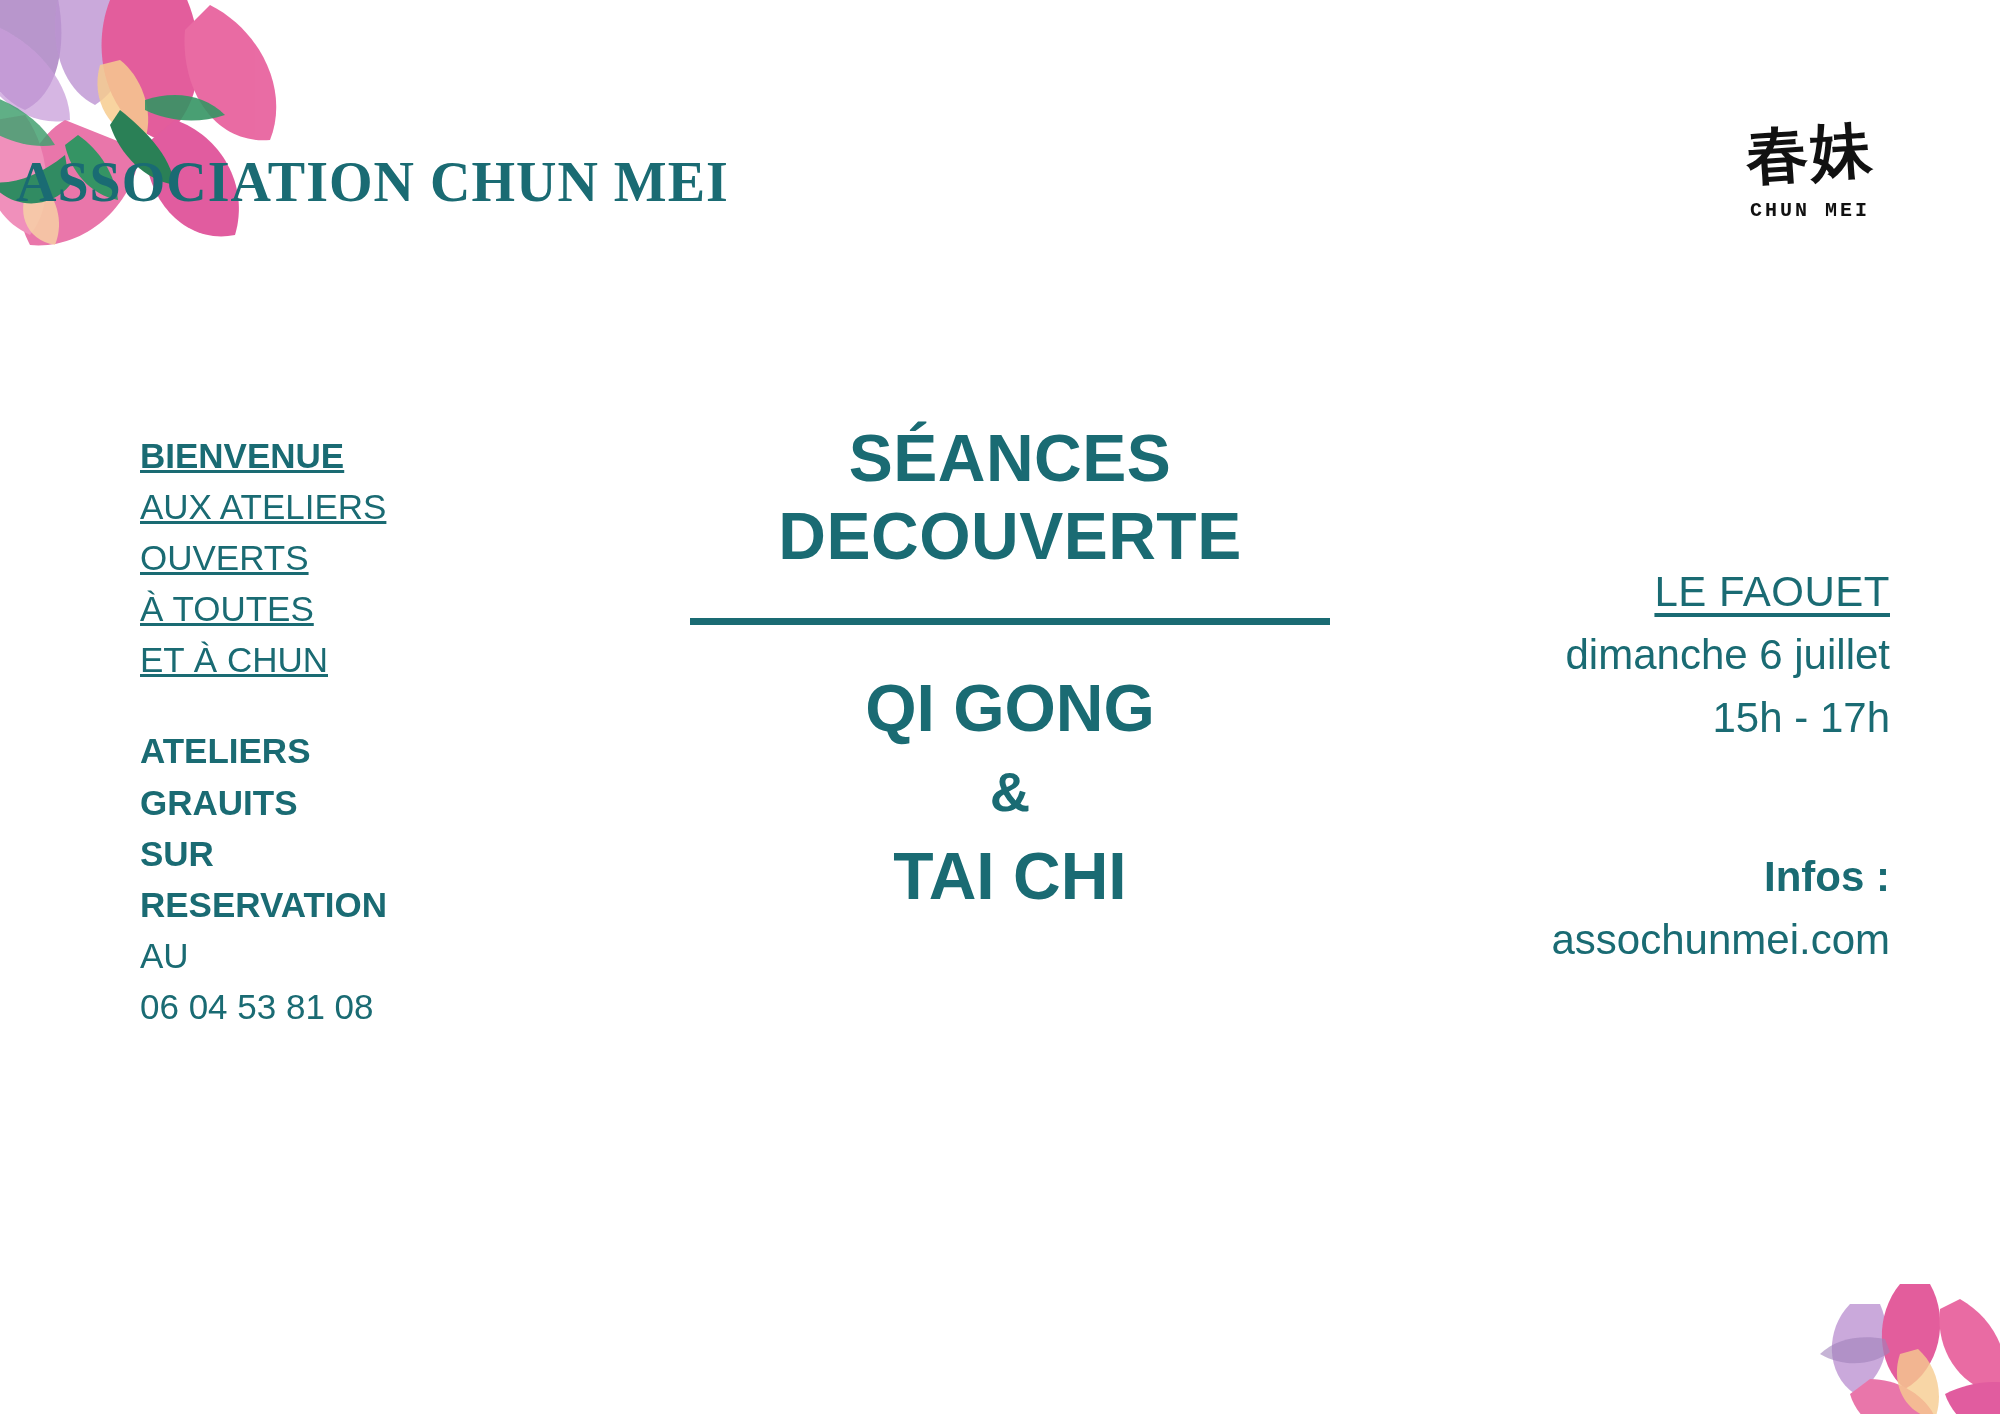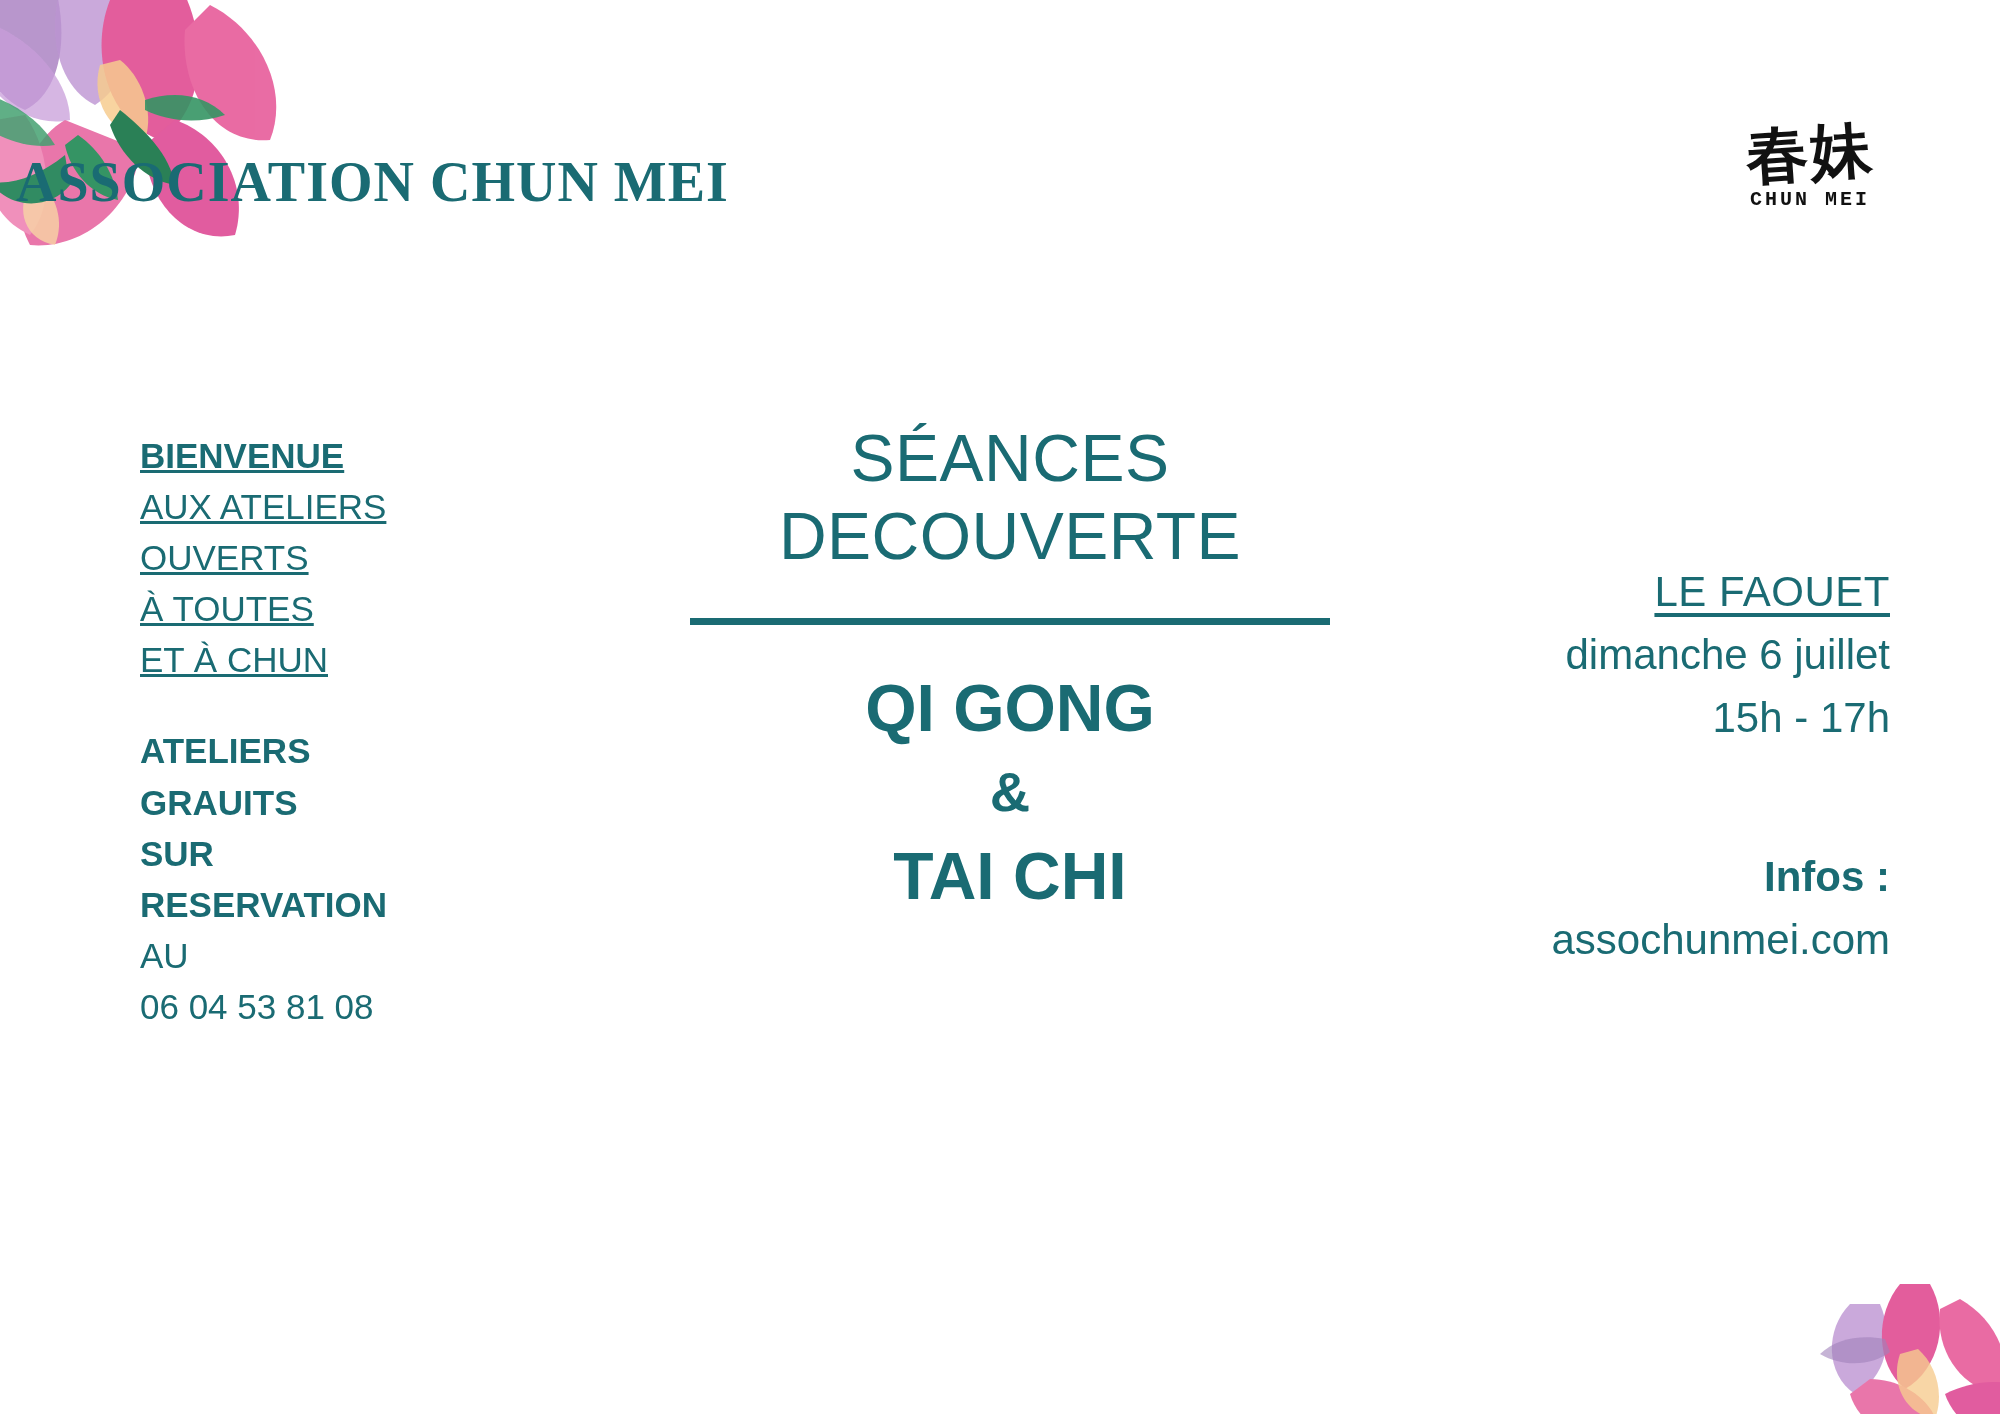--- a/index.html
+++ b/index.html
@@ -62,21 +62,21 @@
     font-size: 62px;
     line-height: 1.05;
     color: #111111;
     font-weight: bold;
     letter-spacing: 2px;
     position: relative;
     display: inline-block;
     transform: rotate(-4deg);
   }
   .logo-caption {
-    margin-top: 3px;
+    margin-top: 14px;
     font-family: "Liberation Mono", monospace;
     font-size: 20px;
     letter-spacing: 3px;
     color: #111111;
     font-weight: bold;
   }
 
   
   .left-col {
     position: absolute;
@@ -93,21 +93,21 @@
   
   .center-col {
     position: absolute;
     left: 640px;
     top: 420px;
     width: 740px;
     text-align: center;
   }
   .center-title {
     font-size: 66px;
-    font-weight: normal;
+    font-weight: bold;
     line-height: 1.18;
     letter-spacing: .5px;
   }
   .divider {
     width: 640px;
     height: 7px;
     background: #1a6b73;
     margin: 42px auto 36px auto;
   }
   .center-sub {

